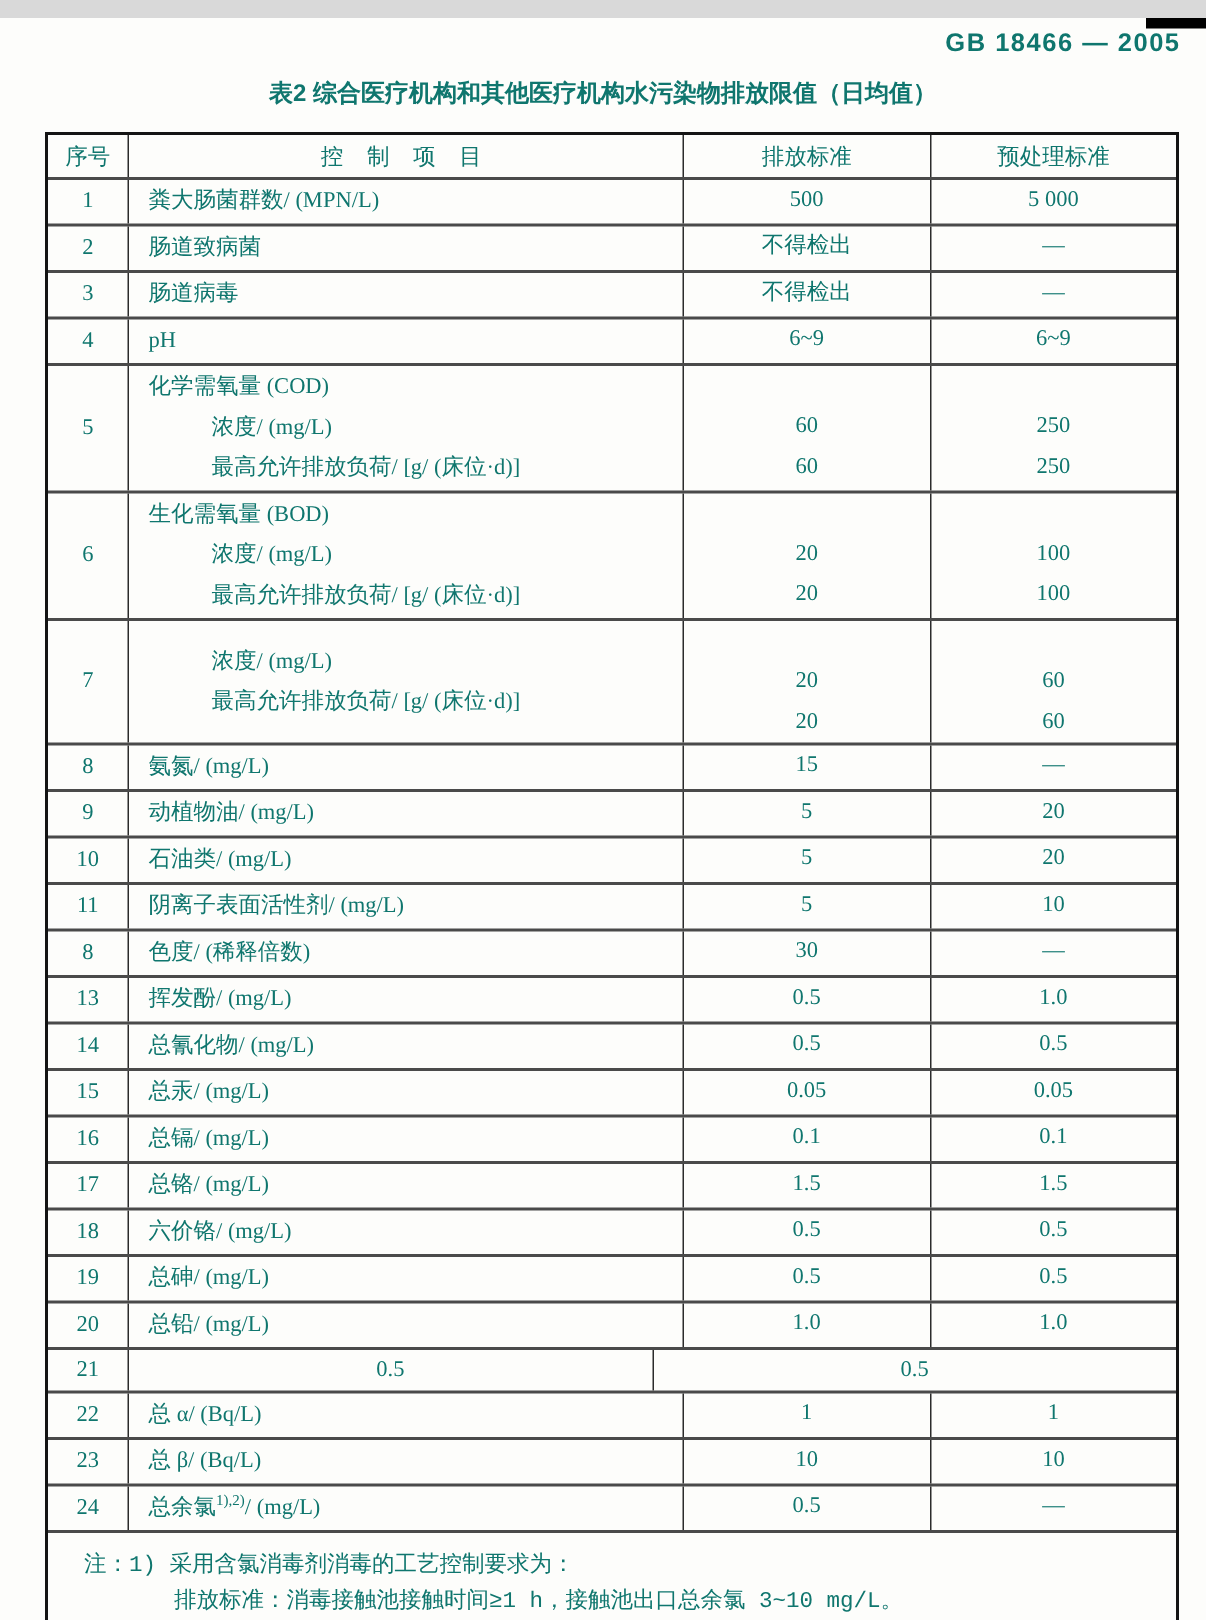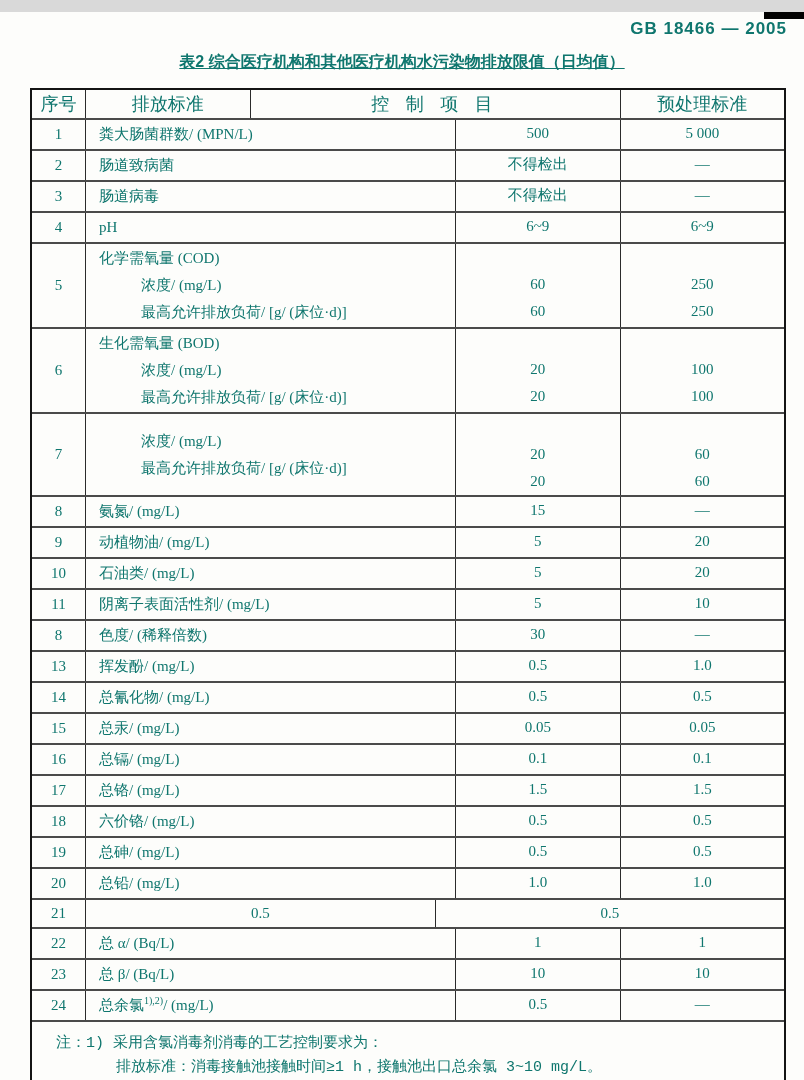--- a/index.html
+++ b/index.html
@@ -17,21 +17,21 @@
   }
   .doc-number{
     position:absolute;top:7px;right:17px;
     font-family:"Liberation Sans","DejaVu Sans",sans-serif;
     font-weight:700;font-size:17px;letter-spacing:1px;
   }
   .table-title{
     position:absolute;top:40px;left:0;right:0;
     text-align:center;
     font-family:"Liberation Sans","DejaVu Sans",sans-serif;
-    font-weight:700;font-size:16px;text-decoration:underline;
+    font-weight:700;font-size:16px;
   }
   .table{
     position:absolute;left:30px;top:76px;width:756px;
     border:2px solid #141414;
     border-bottom-width:4px;
     font-size:15px;
     box-sizing:border-box;
   }
   .trow{display:flex;border-top:2px solid #4a4a4a;}
   .trow.thead{border-top:none;height:28px;}
@@ -46,21 +46,21 @@
     padding:1px 8px 1px 13px;
     display:flex;flex-direction:column;justify-content:center;
   }
   .val{
     flex:1 1 0;
     display:flex;flex-direction:column;
     text-align:center;
   }
   .thead .cell{
     display:flex;align-items:center;justify-content:center;
-    padding:0;font-size:18px;
+    padding:0;font-size:15px;
   }
   .th-item{letter-spacing:6px;}
   .line{height:27px;line-height:27px;white-space:nowrap;}
   .ind{padding-left:42px;}
   sup{font-size:10px;line-height:0;}
   .notes{
     border-top:2px solid #4a4a4a;
     padding:10px 10px 8px 24px;
   }
   .note-line{line-height:24px;font-size:15px;white-space:nowrap;font-family:Liberation Mono, monospace;}
@@ -74,22 +74,22 @@
   <div class="corner-mark"></div>
 
   <div class="doc-number">GB 18466 — 2005</div>
 
   <div class="table-title">表2  综合医疗机构和其他医疗机构水污染物排放限值（日均值）</div>
 
   <div class="table">
 
     <div class="trow thead">
       <div class="cell no">序号</div>
+      <div class="cell item th-item" style="justify-content:center;">控 制 项 目</div>
       <div class="cell val">排放标准</div>
-      <div class="cell item th-item" style="justify-content:center;">控 制 项 目</div>
       <div class="cell val">预处理标准</div>
     </div>
 
     <div>
         <div class="trow">
           <div class="cell no">1</div>
           <div class="cell item">
             <div class="line"><span>粪大肠菌群数/ (MPN/L)</span></div>
           </div>
           <div class="cell val">

